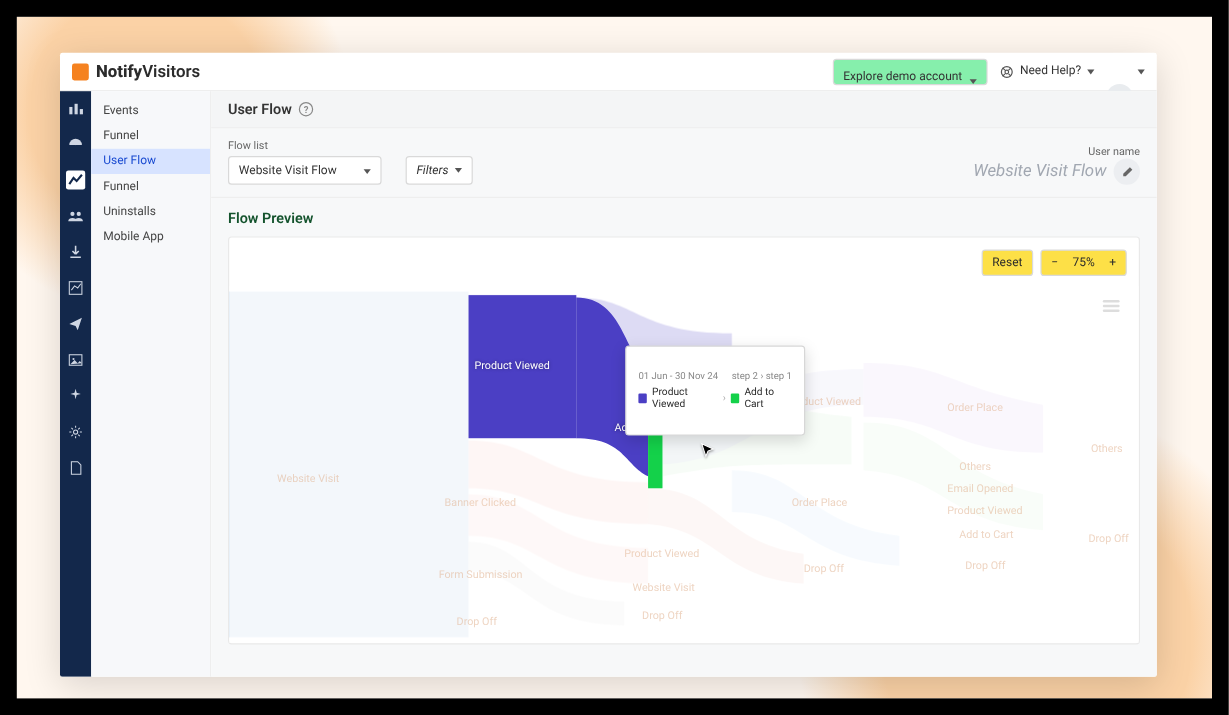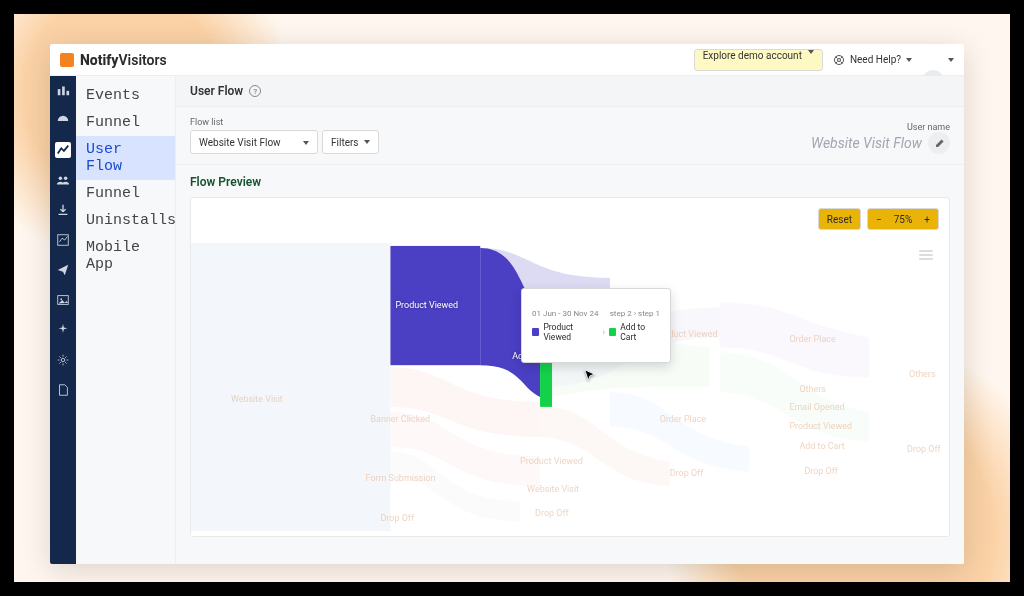--- a/index.html
+++ b/index.html
@@ -21,59 +21,59 @@
     overflow: hidden;
   }
 
   
   .topbar { height: 32px; display:flex; align-items:center; padding:0 10px; border-bottom:1px solid #eee; }
   .brand { display:flex; align-items:center; font-weight:600; font-size:14px; }
   .brand-logo { width:14px; height:14px; background:#f58220; border-radius:2px; margin-right:6px; display:inline-block; }
   .brand b { font-weight:800; }
   .topbar .spacer { flex:1; }
   .top-btn {
-    border:1px solid #d9d9d9; background:#fef9c3; height:22px; padding:0 8px; border-radius:3px;
-    display:flex; align-items:flex-start; gap:6px; font-size:10px; color:#333; cursor:pointer;
+    border:1px solid #d9d9d9; background:#86efac; height:22px; padding:0 8px; border-radius:3px;
+    display:flex; align-items:flex-end; gap:6px; font-size:10px; color:#333; cursor:pointer;
   }
   .caret { width:0;height:0;border-left:3px solid transparent;border-right:3px solid transparent;border-top:4px solid #555; }
   .need-help { display:flex; align-items:center; gap:5px; margin-left:10px; font-size:10px; color:#333; cursor:pointer; }
   .need-help svg { width:12px; height:12px; }
   .avatar { margin-left:10px; width:22px; height:22px; border-radius:50%; background:#e9ecef; display:flex; align-items:center; justify-content:center; font-size:9px; color:#555;margin-top:43px; }
 
   
   .body { display:flex; height:calc(100% - 32px); }
   .icon-rail { width:26px; background:#13284b; display:flex; flex-direction:column; align-items:center; padding-top:6px; gap:14px; }
   .icon-rail .rail-icon { width:16px; height:16px; color:#fff; cursor:pointer; display:flex; align-items:center; justify-content:center; }
   .icon-rail svg { width:14px; height:14px; fill:#cfd6e3; }
 
   .sub-sidebar { width:100px; background:#f7f8fa; border-right:1px solid #eee; padding-top:6px; }
   .sub-title { font-weight:700; font-size:13px; padding:4px 10px 8px; color:#222; }
-  .sub-item { padding:5px 10px; font-size:15px; color:#444; cursor:pointer;font-family:Liberation Mono, monospace; }
+  .sub-item { padding:5px 10px; font-size:10px; color:#444; cursor:pointer; }
   .sub-item.active { background:#d7e3ff; color:#1a4bd1; }
 
   .main { flex:1; background:#f7f8f9; display:flex; flex-direction:column; }
   .main-header { padding:8px 14px; font-size:12px; font-weight:600; color:#333; display:flex; align-items:center; gap:6px; border-bottom:1px solid #eee; background:#f4f5f6; }
   .info-icon { width:12px;height:12px;border-radius:50%;border:1px solid #888;display:inline-flex;align-items:center;justify-content:center;font-size:8px;color:#888; }
 
-  .controls { padding:10px 14px; display:flex; gap:4px; align-items:flex-end; background:#f7f8f9; border-bottom:1px solid #eee; }
+  .controls { padding:10px 14px; display:flex; gap:20px; align-items:flex-end; background:#f7f8f9; border-bottom:1px solid #eee; }
   .ctrl-group { display:flex; flex-direction:column; gap:3px; }
   .ctrl-label { font-size:9px; color:#666; }
   .select-box { border:1px solid #d9d9d9; background:#fff; height:24px; padding:0 24px 0 8px; border-radius:3px; display:flex; align-items:center; font-size:10px; color:#333; position:relative; min-width:128px; cursor:pointer; }
   .select-box .caret { position:absolute; right:8px; top:10px; }
-  .filters-btn { border:1px solid #d9d9d9; background:#fff; height:24px; padding:4px 8px; border-radius:3px; display:flex; align-items:center; gap:5px; font-size:10px; color:#333; cursor:pointer; }
+  .filters-btn { border:1px solid #d9d9d9; background:#fff; height:24px; padding:4px 8px; border-radius:3px; display:flex; align-items:center; gap:5px; font-size:10px; color:#333; cursor:pointer;font-style:italic; }
   .controls .flow-name { margin-left:auto; text-align:right; }
   .flow-name-value { font-size:14px; color:#a1a7b1; font-style:italic; display:flex; align-items:center; gap:6px; }
   .pencil { width:22px;height:22px;border-radius:50%;background:#eceef1;display:inline-flex;align-items:center;justify-content:center; cursor:pointer; }
   .pencil svg{width:11px;height:11px;fill:#666;}
 
   .preview-section { padding:10px 14px; }
   .preview-title { font-size:12px; font-weight:600; color:#14532d; margin-bottom:8px; }
   .preview-panel { background:#fff; border:1px solid #e9e9e9; border-radius:3px; padding:10px; position:relative; height:340px; }
   .preview-toolbar { display:flex; justify-content:flex-end; gap:6px; }
-  .reset-btn, .zoom-box { border:1px solid #d9d9d9; border-radius:3px; height:22px; padding:0 8px; display:flex; align-items:center; font-size:10px; background:#eab308; cursor:pointer; gap:6px; }
+  .reset-btn, .zoom-box { border:1px solid #d9d9d9; border-radius:3px; height:22px; padding:0 8px; display:flex; align-items:center; font-size:10px; background:#fde047; cursor:pointer; gap:6px; }
   .zoom-box span.sep { color:#ccc; }
   .menu-icon { margin-top:8px; display:flex; flex-direction:column; gap:2px; cursor:pointer; width:14px; position:absolute; right:16px; top:44px;}
   .menu-icon span{height:2px;background:#666;border-radius:1px;}
 
   
   .sankey { position:absolute; left:0; top:40px; right:0; bottom:0; overflow:hidden; }
   .sankey svg { width:100%; height:100%; }
 
   
   .sankey-fade { fill:#fff; opacity:.78; }

